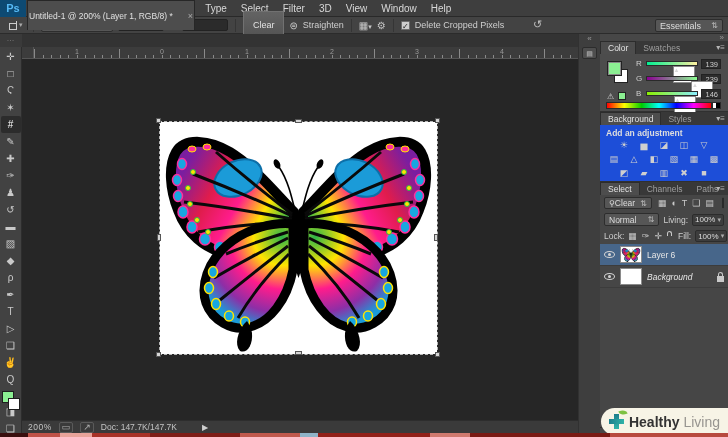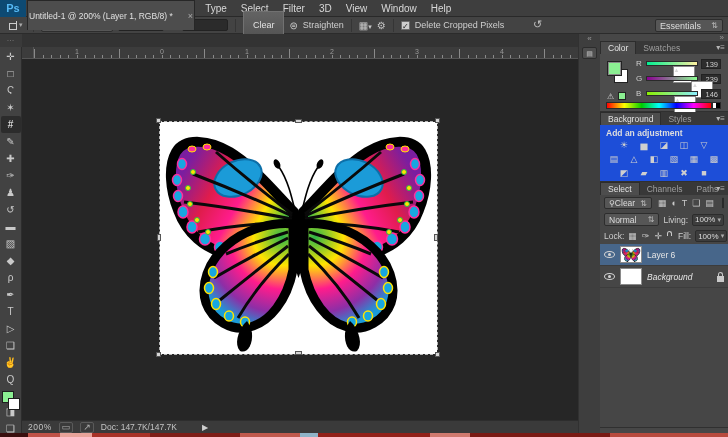--- a/index.html
+++ b/index.html
@@ -601,15 +601,23 @@
         <div class="layer-row">
           <span class="eye"></span>
           <span class="thumb"></span>
           <span class="lname italic">Background</span>
           <span class="lock-glyph"></span>
         </div>
       </div>
     </div>
   </div>
 
+  <div class="watermark">
+    <span class="wm-cross">
+      <span class="wm-leaf"></span>
+    </span>
+    <span class="wm-text">
+      <b>Healthy</b><i> Living</i>
+    </span>
+  </div>
 
   <div class="taskbar"></div>
 </div>
 
 </body></html>

